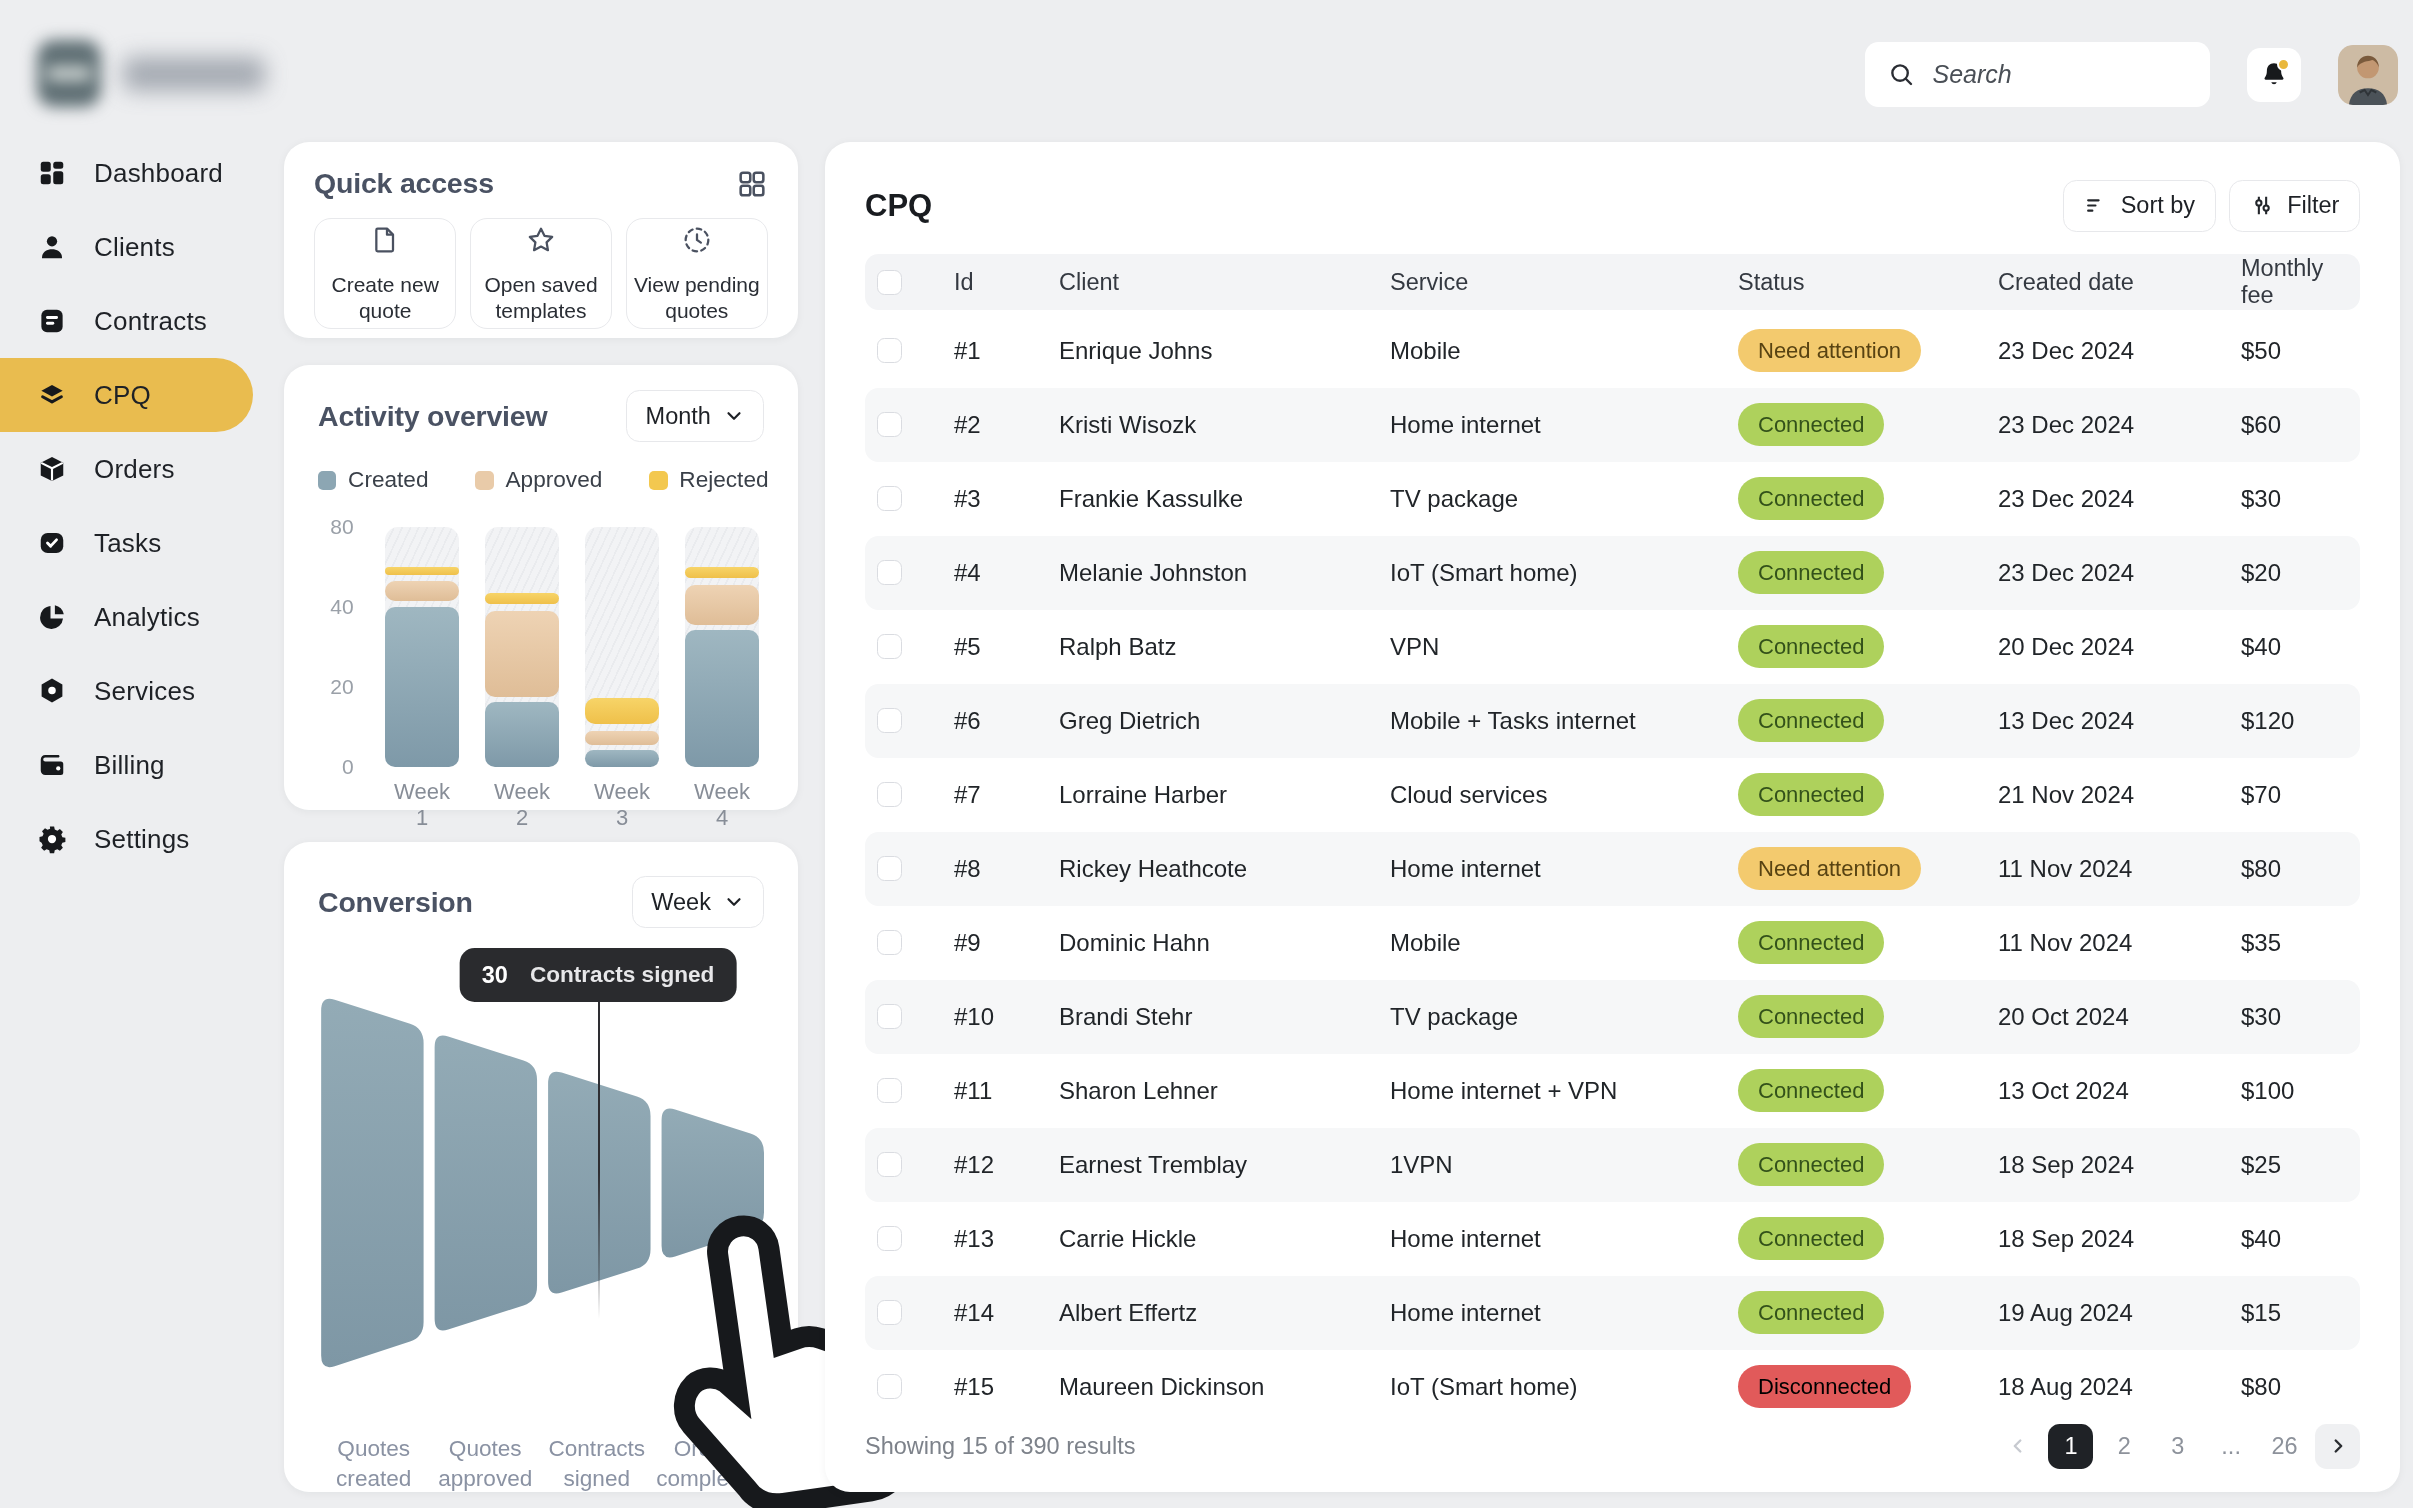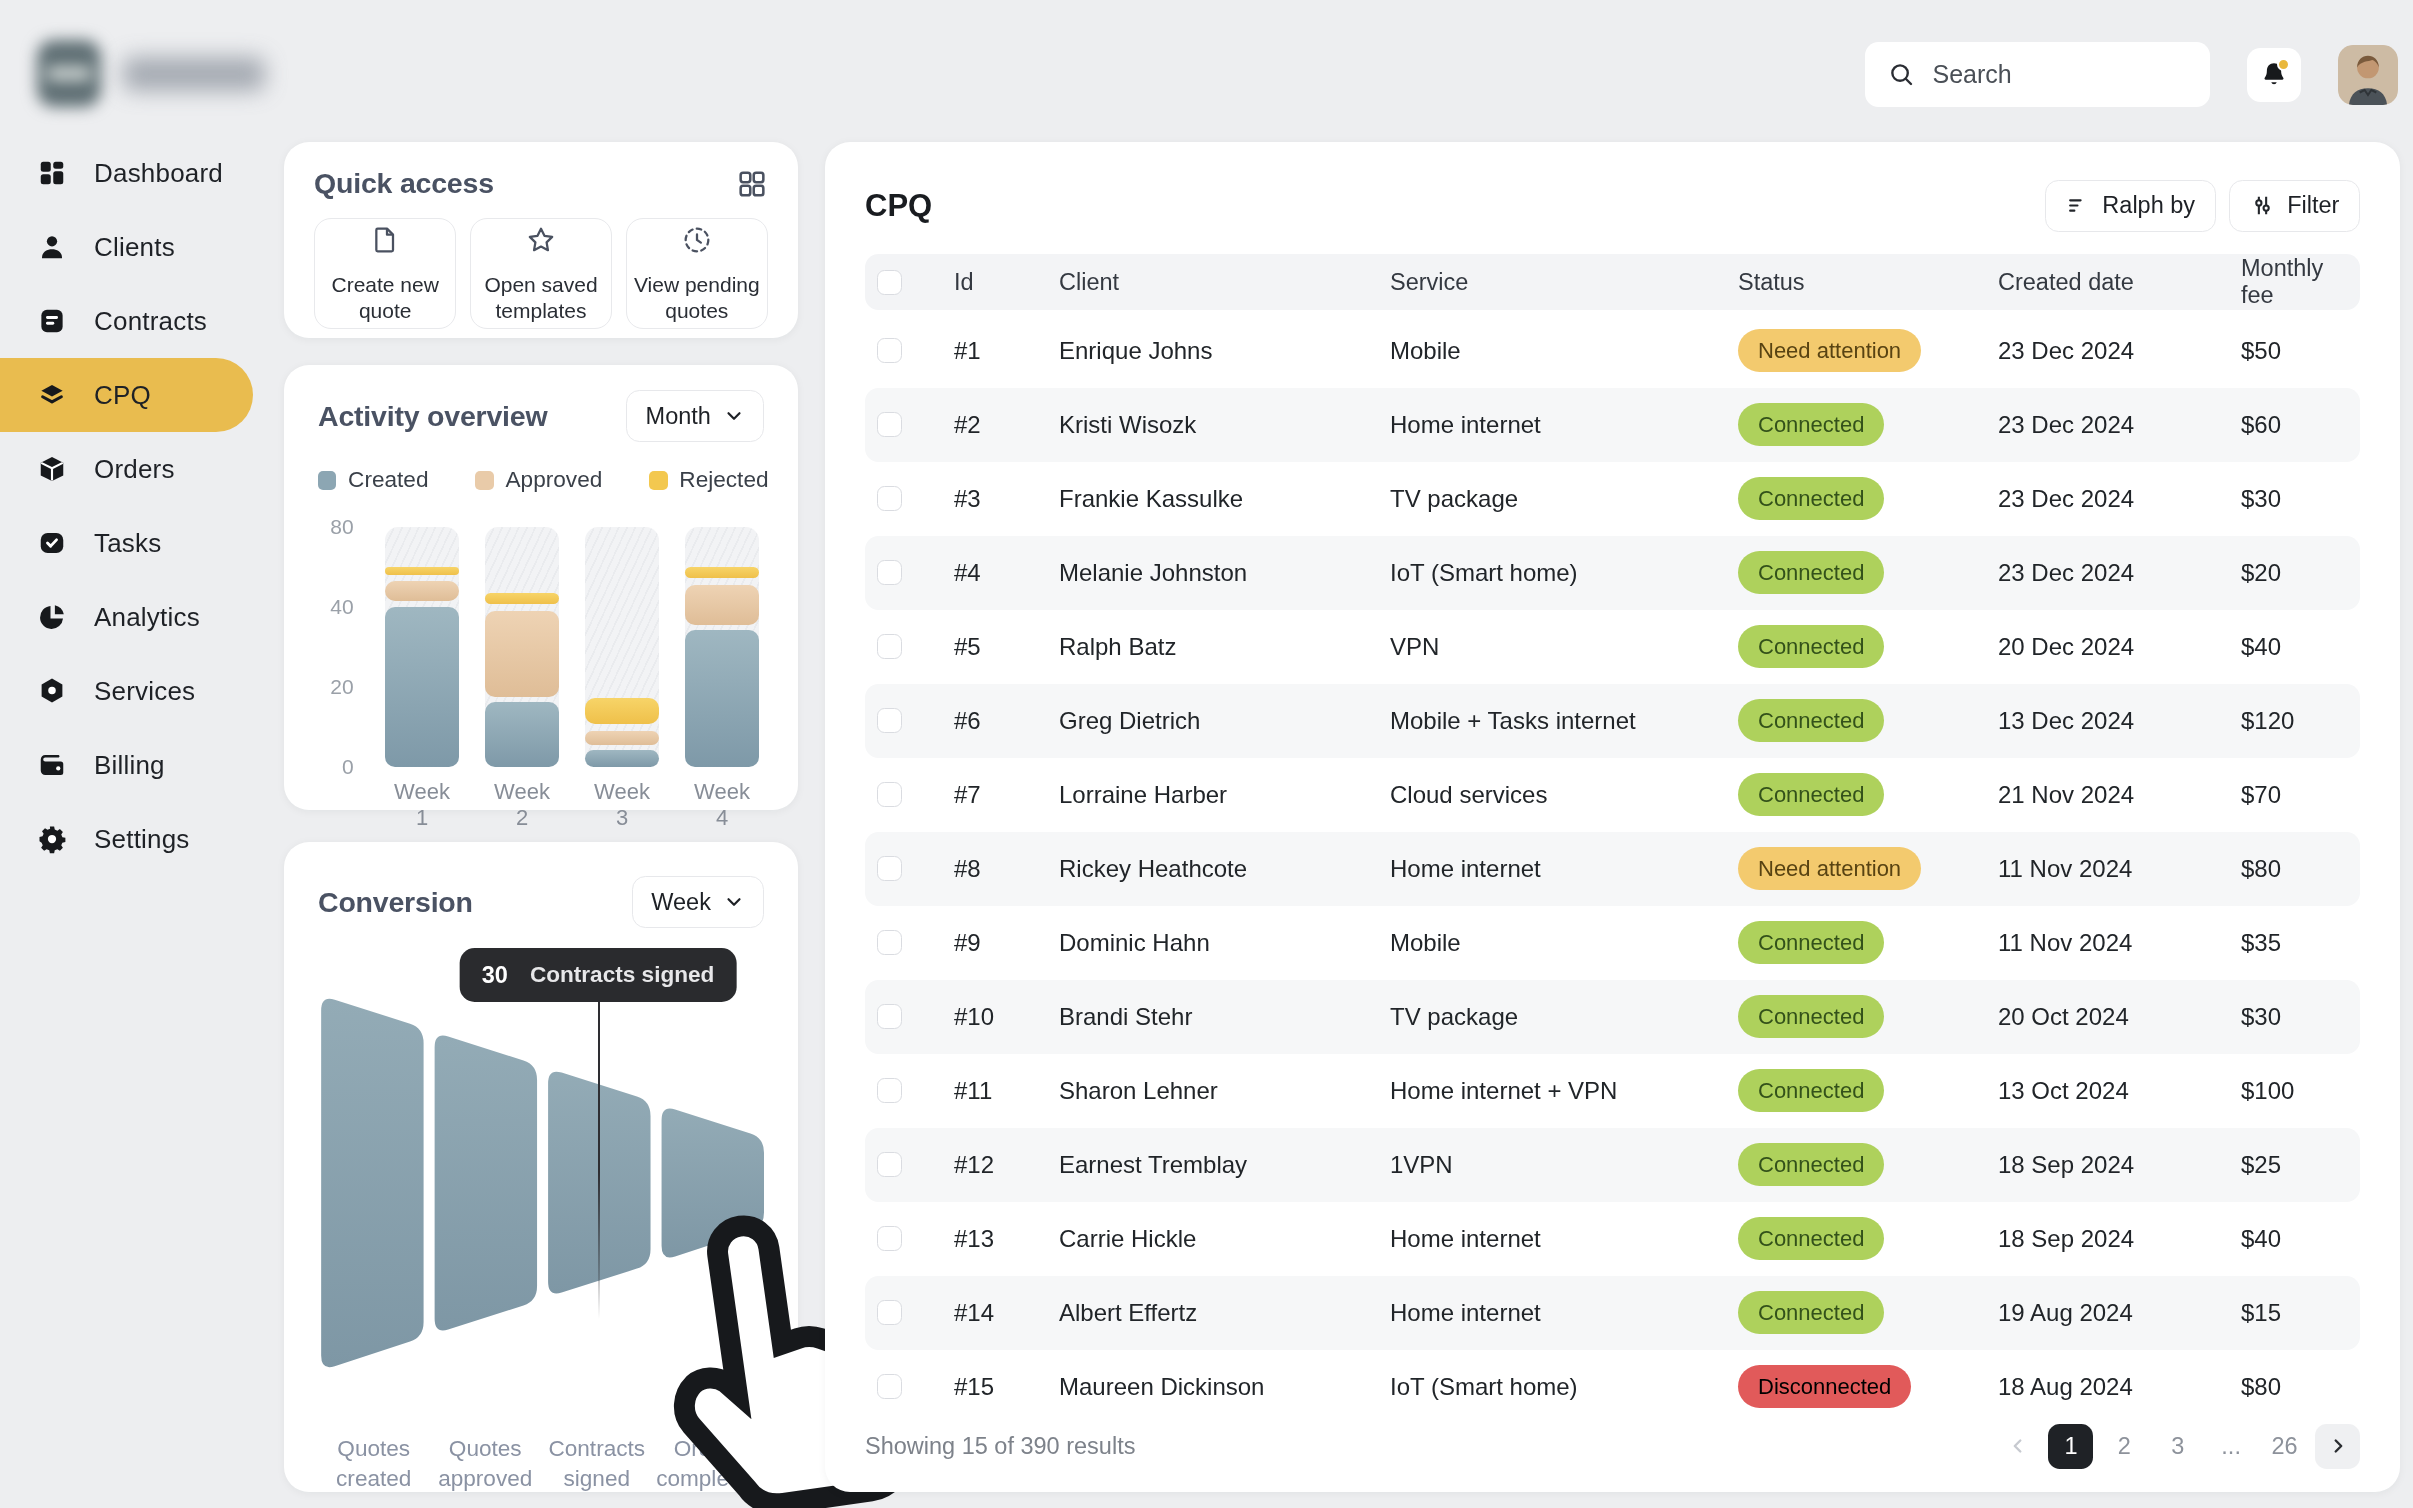--- a/index.html
+++ b/index.html
@@ -19,21 +19,21 @@
   .nav-ic{width:30px;height:30px;display:inline-flex;}
   .nav-ic svg{width:30px;height:30px;fill:#17191C;}
   .nav-label{font-size:26px;font-weight:500;color:#1E2126;letter-spacing:0.2px;text-align:center;}
 
   
   .topbar{position:absolute;top:42px;right:15px;display:flex;align-items:center;gap:37px;}
   .search-bar{display:flex;align-items:center;gap:15px;width:345px;height:65px;background:#fff;
               border-radius:13.4px;padding:0 22px;}
   .search-bar svg{width:28.5px;height:28.5px;flex:0 0 auto;}
   .search-bar input{border:0;outline:none;background:transparent;font-family:inherit;
-                    font-size:25px;color:#3D4147;width:100%;}
+                    font-size:25px;color:#3D4147;width:100%;font-style:italic;}
   .search-bar input::placeholder{color:#4A4F56;opacity:1;}
   .icon-btn{position:relative;width:54px;height:54px;background:#fff;border:0;border-radius:13.4px;
             display:flex;align-items:center;justify-content:center;cursor:pointer;}
   .icon-btn svg{width:30px;height:30px;}
   .bell-dot{position:absolute;top:10px;right:11px;width:13.4px;height:13.4px;border-radius:50%;
             background:#E9B83D;border:2.5px solid #fff;}
   .avatar{width:60px;height:60px;border-radius:15px;overflow:hidden;cursor:pointer;}
   .avatar svg{display:block;}
 
   
@@ -392,21 +392,21 @@
   </section>
 
   <section class="card table-card">
     <div class="table-head">
       <h1 class="table-title">CPQ</h1>
       <div class="tbl-actions">
         <button class="tbl-btn">
           <svg viewBox="0 0 24 24" fill="none" stroke="#23262B" stroke-width="2.1" stroke-linecap="round">
               <path d="M4 7h10M4 12h7M4 17h4"></path>
             </svg>
-          <span>Ralph by</span>
+          <span>Sort by</span>
         </button>
         <button class="tbl-btn">
           <svg viewBox="0 0 24 24" fill="none" stroke="#23262B" stroke-width="2">
               <path d="M8.5 3.5v17M15.5 3.5v17"></path>
               <circle cx="8.5" cy="9.5" r="2.5" fill="#fff"></circle>
               <circle cx="15.5" cy="14.5" r="2.5" fill="#fff"></circle>
             </svg>
           <span>Filter</span>
         </button>
       </div>

